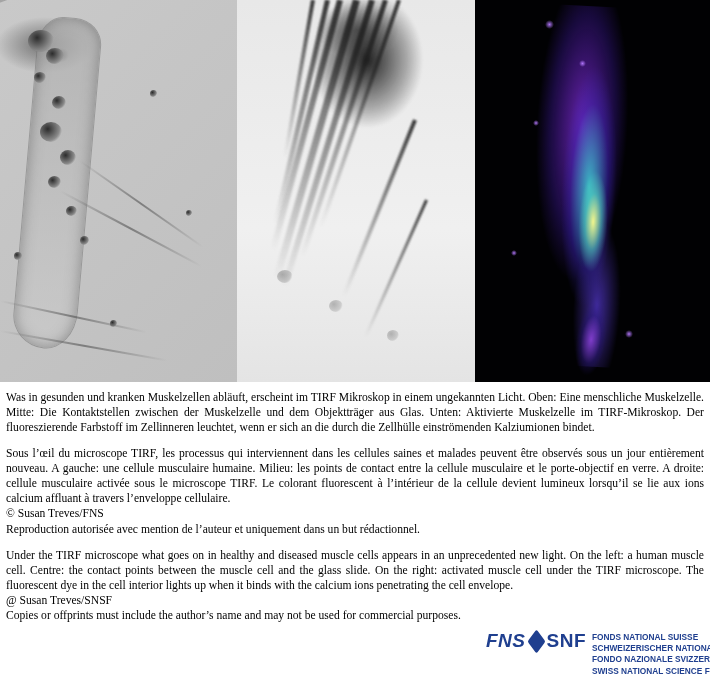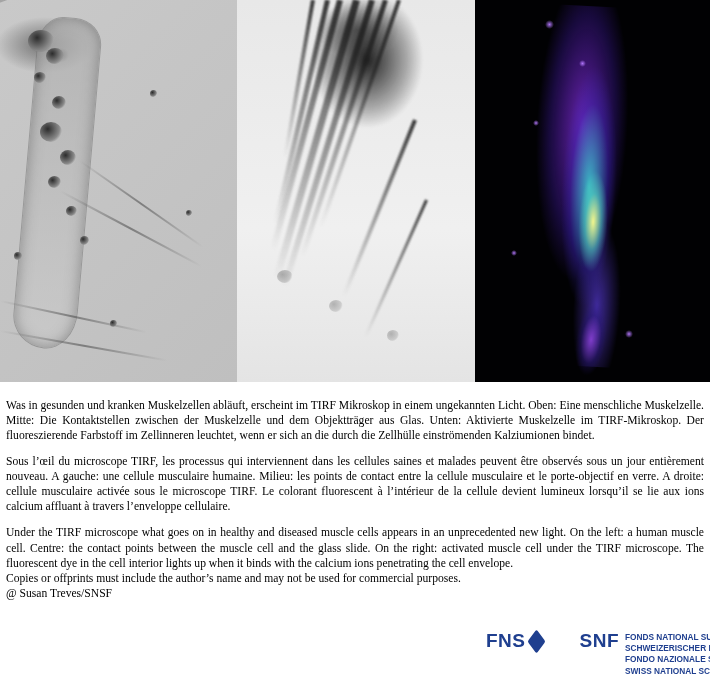--- a/index.html
+++ b/index.html
@@ -122,21 +122,21 @@
   }
   .speck {
     position: absolute;
     border-radius: 50%;
     background: radial-gradient(circle, rgba(180,120,255,0.95), rgba(60,30,160,0) 70%);
   }
 
   
   .caption {
     position: relative;
-    padding: 16px 6px 0 6px;
+    padding: 8px 6px 0 6px;
     font-size: 11.6px;
     line-height: 1.30;
     text-align: justify;
   }
   .cap-block { margin: 0 0 0 0; }
   .cap-block p { margin: 0; }
   .spacer { height: 11px; }
 
   
   .logo {
@@ -152,31 +152,31 @@
     display: flex;
     align-items: center;
     font-family: "Liberation Sans", sans-serif;
     font-weight: bold;
     font-size: 19px;
     color: #1f3f8f;
     letter-spacing: 0.5px;
     margin-right: 6px;
     margin-top: 1px;
   }
-  .logo-fns { color: #1f3f8f; }
+  .logo-fns { color: #1f3f8f; font-style: italic; }
   .logo-sep {
     display: inline-block;
     width: 15px;
     height: 15px;
     margin: 0 3px;
     background: #1f3f8f;
     transform: rotate(45deg) skew(8deg, 8deg);
     border-radius: 2px;
   }
-  .logo-snf { color: #1f3f8f; margin-left: 33px; }
+  .logo-snf { color: #1f3f8f; }
   .logo-lines {
     font-family: "Liberation Sans", sans-serif;
     font-size: 8.3px;
     font-weight: bold;
     color: #1f3f8f;
     line-height: 1.35;
     padding-top: 3px;
   }
   .logo-lines div { white-space: nowrap; }
 </style>
@@ -240,28 +240,30 @@
   <div class="caption">
 
     <div class="cap-block">
       <p>Was in gesunden und kranken Muskelzellen abläuft, erscheint im TIRF Mikroskop in einem ungekannten Licht. Oben: Eine menschliche Muskelzelle. Mitte: Die Kontaktstellen zwischen der Muskelzelle und dem Objektträger aus Glas. Unten: Aktivierte Muskelzelle im TIRF-Mikroskop. Der fluoreszierende Farbstoff im Zellinneren leuchtet, wenn er sich an die durch die Zellhülle einströmenden Kalziumionen bindet.</p>
     </div>
 
     <div class="spacer"></div>
 
     <div class="cap-block">
       <p>Sous l’œil du microscope TIRF, les processus qui interviennent dans les cellules saines et malades peuvent être observés sous un jour entièrement nouveau. A gauche: une cellule musculaire humaine. Milieu: les points de contact entre la cellule musculaire et le porte-objectif en verre. A droite: cellule musculaire activée sous le microscope TIRF. Le colorant fluorescent à l’intérieur de la cellule devient lumineux lorsqu’il se lie aux ions calcium affluant à travers l’enveloppe cellulaire.</p>
+      <p>© Susan Treves/FNS</p>
+      <p>Reproduction autorisée avec mention de l’auteur et uniquement dans un but rédactionnel.</p>
     </div>
 
     <div class="spacer"></div>
 
     <div class="cap-block">
       <p>Under the TIRF microscope what goes on in healthy and diseased muscle cells appears in an unprecedented new light. On the left: a human muscle cell. Centre: the contact points between the muscle cell and the glass slide. On the right: activated muscle cell under the TIRF microscope. The fluorescent dye in the cell interior lights up when it binds with the calcium ions penetrating the cell envelope.</p>
+      <p>@ Susan Treves/SNSF</p>
       <p>Copies or offprints must include the author’s name and may not be used for commercial purposes.</p>
-      <p>@ Susan Treves/SNSF</p>
     </div>
   </div>
 
   <div class="logo">
     <div class="logo-mark">
       <span class="logo-fns">FNS</span>
       <span class="logo-sep"></span>
       <span class="logo-snf">SNF</span>
     </div>
     <div class="logo-lines">

